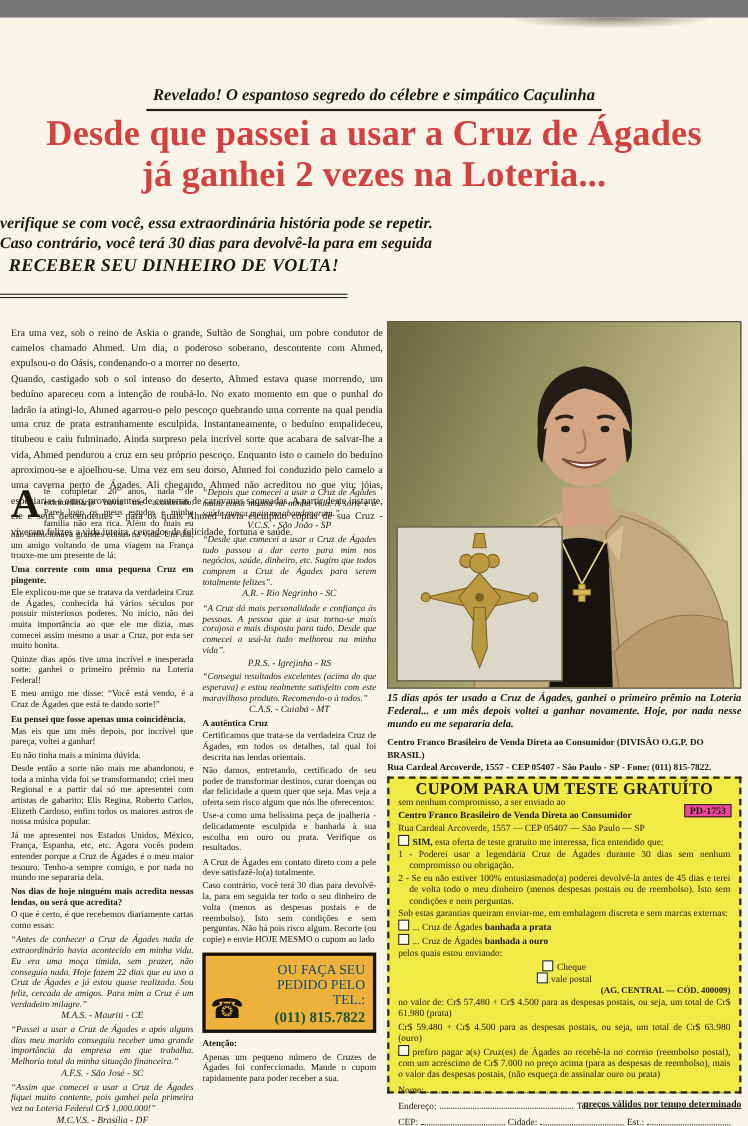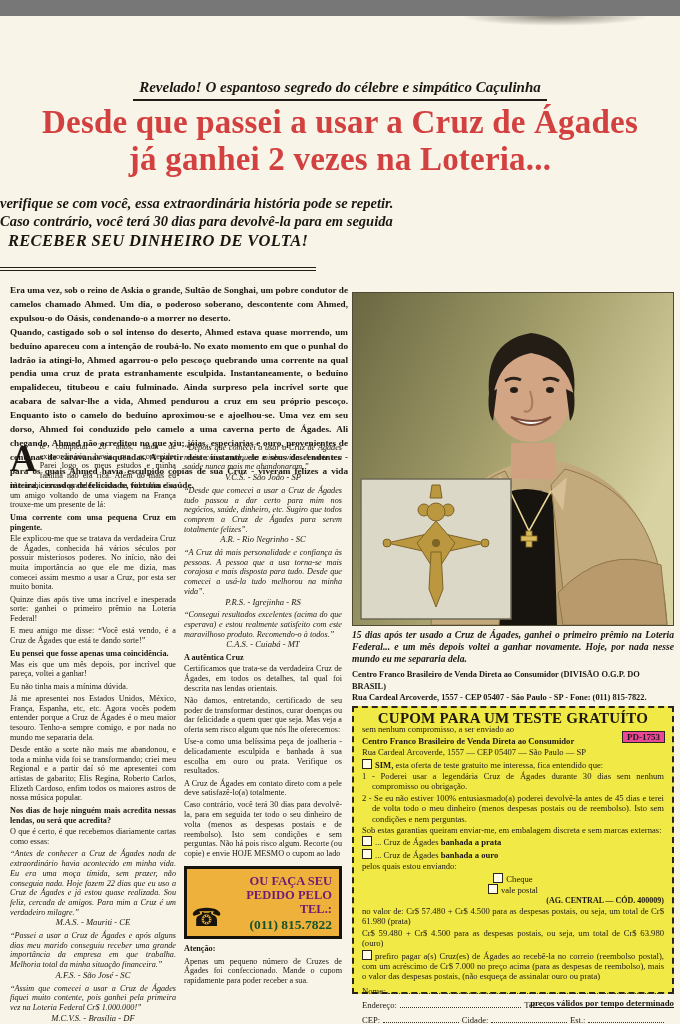--- a/index.html
+++ b/index.html
@@ -21,36 +21,36 @@
   .kicker-wrap{position:absolute;top:62px;left:0;width:100%;text-align:center;}
   .kicker{display:inline-block;font-style:italic;font-weight:bold;font-size:15px;
     border-bottom:2px solid #221d16;padding:0 6px 3px;}
   .headline{position:absolute;top:88px;left:0;width:100%;text-align:center;
     color:var(--headline-red);font-weight:bold;font-size:33px;line-height:37px;letter-spacing:.2px;}
   .subhead{position:absolute;top:178px;left:0;width:100%;text-align:left;
     font-style:italic;font-weight:bold;font-size:14.5px;line-height:18px;}
   .subhead .shout{display:inline-block;font-size:16.5px;margin-top:2px;
     border-bottom:4px double #221d16;padding:0 8px 17px;letter-spacing:.3px;}
   
-  .intro{position:absolute;top:268px;left:10px;width:338px;
-    font-size:9.2px;line-height:13.9px;font-weight:bold;text-align:justify;}
+  .intro{position:absolute;top:280px;left:10px;width:338px;
+    font-size:9.2px;line-height:13.9px;font-weight:normal;text-align:justify;}
   .intro p{margin:0;}
   
   .col{position:absolute;top:426px;font-size:8.2px;line-height:9.7px;text-align:justify;}
   .col1{left:10px;width:166px;}
   .col2{left:184px;width:158px;top:424px;}
   .col p{margin:0 0 2.5px;}
   .col .bhead{font-weight:bold;margin:3px 0 1.5px;}
   .col .testi{font-style:italic;margin:3px 0 1px;}
   .col .sig{font-style:italic;text-align:center;margin:0 0 3px;font-size:8.6px;}
   .dropcap{float:left;font-weight:bold;font-size:37px;line-height:30px;padding:2px 3px 0 0;}
   
   .phone-box{position:relative;border:3px solid #16120c;background:var(--phone-amber);
     margin:7px 0 5px;padding:5px 7px 7px 34px;text-align:right;}
-  .phone-box .l{color:#701a75;font-weight:bold;font-size:12.5px;line-height:14px;}
+  .phone-box .l{color:#0c4a6e;font-weight:normal;font-size:12.5px;line-height:14px;}
   .phone-box .num{color:#14532d;font-weight:bold;font-size:13.5px;margin-top:4px;}
   .phone-glyph{position:absolute;left:4px;bottom:6px;font-size:25px;line-height:25px;color:#16120c;}
   .attention-title{font-weight:bold;margin:2px 0 0;}
   
   .photo{position:absolute;left:352px;top:276px;width:320px;height:332px;
     border:1px solid #4e4a36;background:#8e8a58;}
   .photo svg{display:block;}
   .caption{position:absolute;left:352px;top:613px;width:322px;
     font-style:italic;font-weight:bold;font-size:9.6px;line-height:12.2px;text-align:justify;}
   .address{position:absolute;left:352px;top:653px;width:322px;
@@ -102,22 +102,22 @@
 
   <div class="col col1">
     <p><span class="dropcap">A</span><span>té completar 20 anos, nada de extraordinário havia me acontecido. Parei logo os meus estudos e minha família não era rica. Além do mais eu não ambicionava grandes coisas na vida. Um dia, um amigo voltando de uma viagem na França trouxe-me um presente de lá:</span></p>
     <p class="bhead">Uma corrente com uma pequena Cruz em pingente.</p>
     <p>Ele explicou-me que se tratava da verdadeira Cruz de Ágades, conhecida há vários séculos por possuir misteriosos poderes. No início, não dei muita importância ao que ele me dizia, mas comecei assim mesmo a usar a Cruz, por esta ser muito bonita.</p>
     <p>Quinze dias após tive uma incrível e inesperada sorte: ganhei o primeiro prêmio na Loteria Federal!</p>
     <p>E meu amigo me disse: “Você está vendo, é a Cruz de Ágades que está te dando sorte!”</p>
     <p class="bhead">Eu pensei que fosse apenas uma coincidência.</p>
     <p>Mas eis que um mês depois, por incrível que pareça, voltei a ganhar!</p>
     <p>Eu não tinha mais a mínima dúvida.</p>
+    <p>Desde então a sorte não mais me abandonou, e toda a minha vida foi se transformando; criei meu Regional e a partir daí só me apresentei com artistas de gabarito; Elis Regina, Roberto Carlos, Elizeth Cardoso, enfim todos os maiores astros de nossa música popular.</p>
     <p>Já me apresentei nos Estados Unidos, México, França, Espanha, etc, etc. Agora vocês podem entender porque a Cruz de Ágades é o meu maior tesouro. Tenho-a sempre comigo, e por nada no mundo me separaria dela.</p>
-    <p>Desde então a sorte não mais me abandonou, e toda a minha vida foi se transformando; criei meu Regional e a partir daí só me apresentei com artistas de gabarito; Elis Regina, Roberto Carlos, Elizeth Cardoso, enfim todos os maiores astros de nossa música popular.</p>
     <p class="bhead">Nos dias de hoje ninguém mais acredita nessas lendas, ou será que acredita?</p>
     <p>O que é certo, é que recebemos diariamente cartas como essas:</p>
     <p class="testi">“Antes de conhecer a Cruz de Ágades nada de extraordinário havia acontecido em minha vida. Eu era uma moça tímida, sem prazer, não conseguia nada. Hoje fazem 22 dias que eu uso a Cruz de Ágades e já estou quase realizada. Sou feliz, cercada de amigos. Para mim a Cruz é um verdadeiro milagre.”</p>
     <p class="sig">M.A.S. - Mauriti - CE</p>
     <p class="testi">“Passei a usar a Cruz de Ágades e após alguns dias meu marido conseguiu receber uma grande importância da empresa em que trabalha. Melhoria total da minha situação financeira.”</p>
     <p class="sig">A.F.S. - São José - SC</p>
     <p class="testi">“Assim que comecei a usar a Cruz de Ágades fiquei muito contente, pois ganhei pela primeira vez na Loteria Federal Cr$ 1.000.000!”</p>
     <p class="sig">M.C.V.S. - Brasília - DF</p>
   </div>
 

